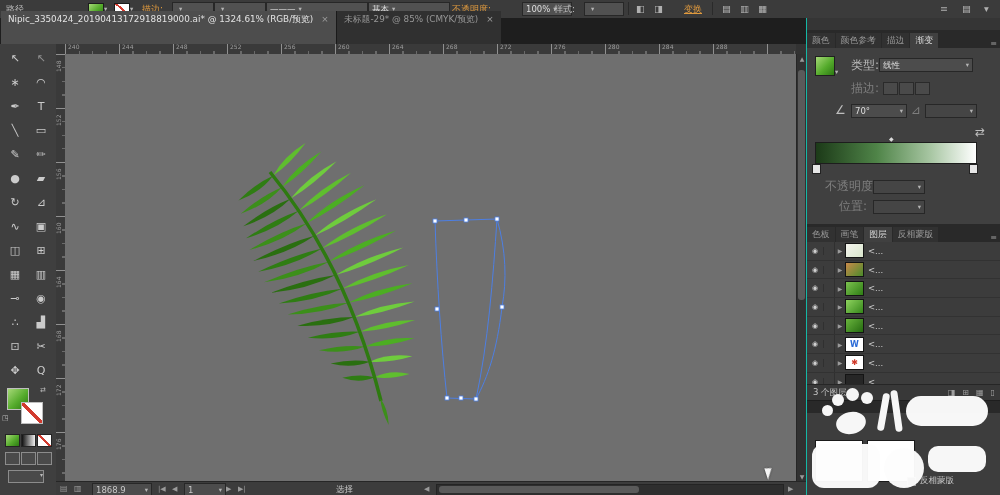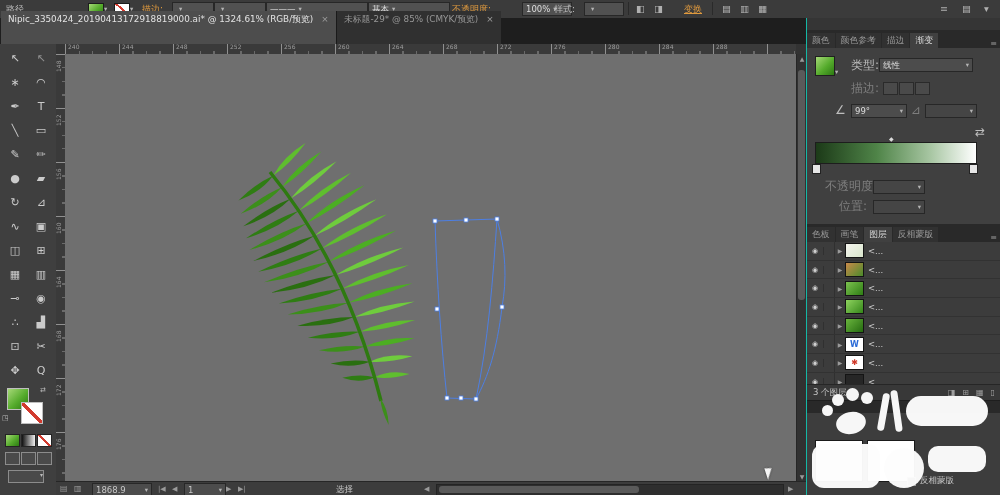--- a/index.html
+++ b/index.html
@@ -314,21 +314,21 @@
       <div class="gp-box" style="left:72px;top:10px;width:86px">
           <span>线性</span>
           <span class="dd">▾</span>
         </div>
       <span class="gp-lbl gray" style="left:44px;top:34px">描边:</span>
       <div class="mini-ic" style="left:76px;top:34px"></div>
       <div class="mini-ic" style="left:92px;top:34px"></div>
       <div class="mini-ic" style="left:108px;top:34px"></div>
       <span class="gp-lbl" style="left:28px;top:56px">∠</span>
       <div class="gp-box" style="left:44px;top:56px;width:48px">
-          <span>99°</span>
+          <span>70°</span>
           <span class="dd">▾</span>
         </div>
       <span class="gp-lbl gray" style="left:104px;top:56px">⊿</span>
       <div class="gp-box gray" style="left:118px;top:56px;width:44px">
           <span></span>
           <span class="dd">▾</span>
         </div>
       <span class="gp-lbl" style="left:168px;top:78px">⇄</span>
       <div class="abs" style="left:8px;top:94px;width:160px;height:20px;border:1px solid #1d1d1d">
           <div style="width:100%;height:100%;background:linear-gradient(90deg,#1c3a18 0%,#4f8448 38%,#a9c7a4 72%,#ffffff 100%)"></div>

